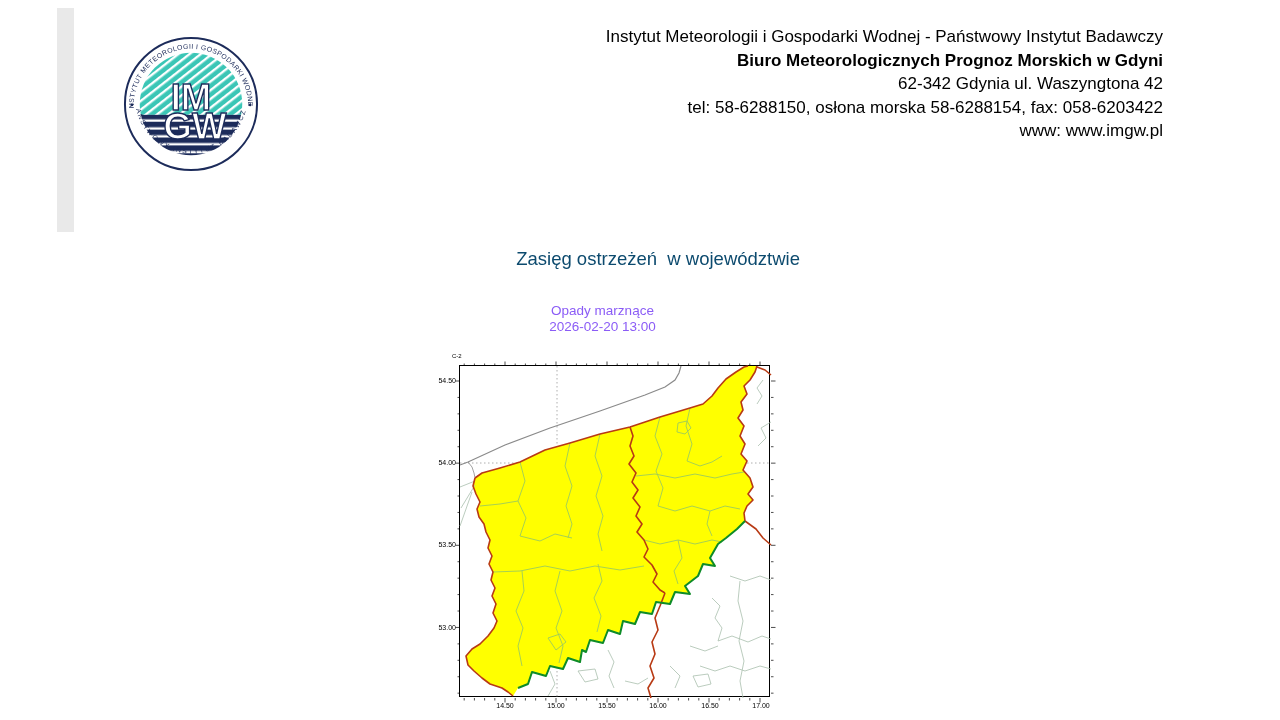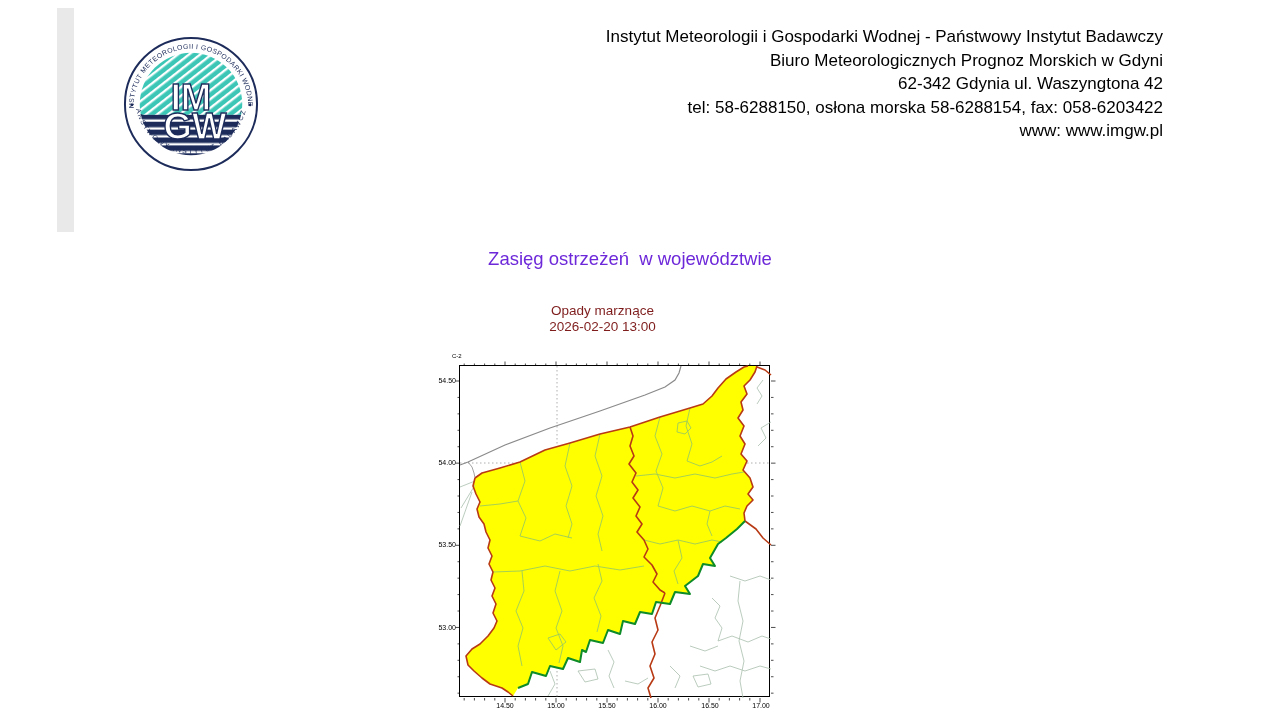--- a/index.html
+++ b/index.html
@@ -9,29 +9,29 @@
 
   
   .graybar { left:57px; top:8px; width:17px; height:224px; background:#e9e9e9; }
 
   
   .logo-wrap { left:122px; top:35px; width:138px; height:138px; }
 
   
   .header-block { top:25px; right:117px; width:720px; text-align:right;
                   color:#1f3864; font-size:17px; line-height:23.5px; }
-  .header-block .bold { font-weight:normal; }
-
-  
-  .page-title { left:460px; top:248px; width:340px; text-align:center;
-                color:#6d28d9; font-size:18.5px; white-space:pre; }
+  .header-block .bold { font-weight:bold; }
+
+  
+  .page-title { left:460px; top:248px; width:340px; text-align:right;
+                color:#0c4a6e; font-size:18.5px; white-space:pre; }
 
   
   .map-caption { left:520px; top:303px; width:165px; text-align:center;
-                 color:#7f1d1d; font-size:13.5px; line-height:16px; }
+                 color:#8b5cf6; font-size:13.5px; line-height:16px; }
 
   
   .map-box { left:459px; top:365px; width:311px; height:332px;
              border:1px solid #000; overflow:visible; }
   .map-box svg { position:absolute; left:0; top:0; overflow:visible; }
   .axis-label { position:absolute; font-size:7px; color:#000; line-height:8px; }
   .ylab { left:-30px; width:26px; text-align:right; }
   .xlab { top:336px; width:26px; text-align:center; }
   .corner-label { position:absolute; left:-8px; top:-13px; font-size:6px; color:#000; }
 </style>

